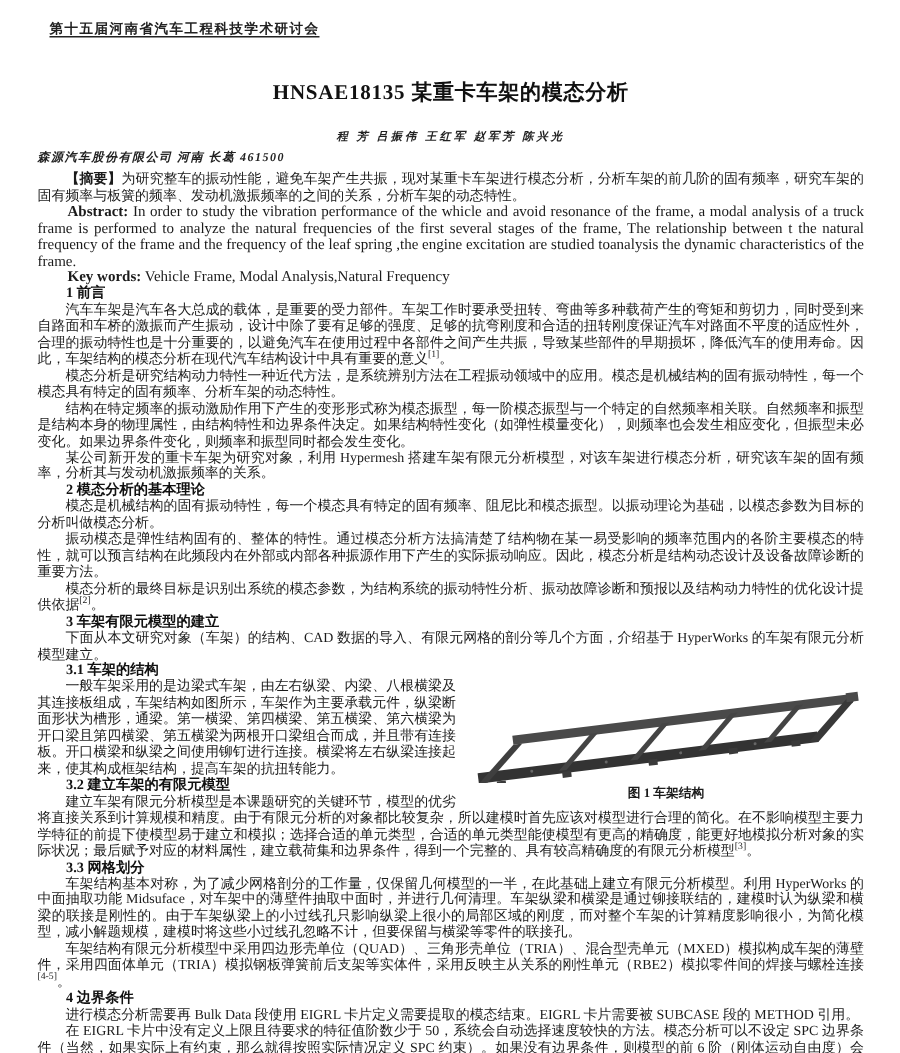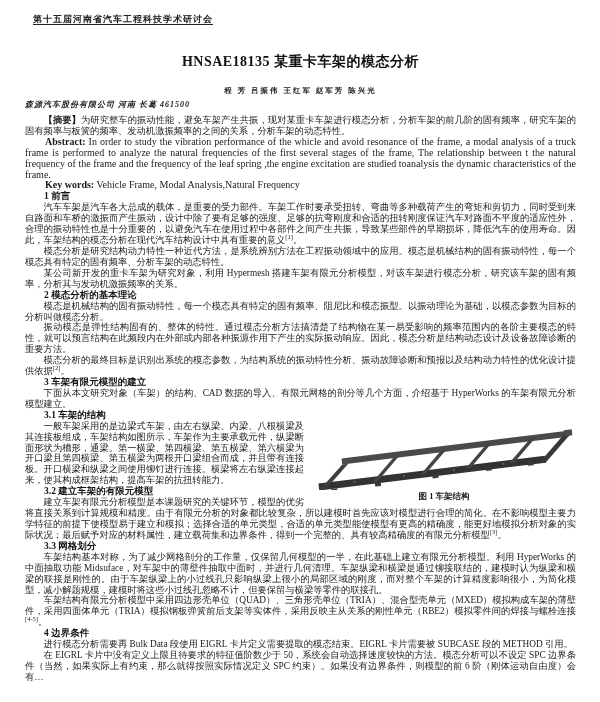--- a/index.html
+++ b/index.html
@@ -13,21 +13,21 @@
   .conf-header{
     font-size:9px;font-weight:bold;letter-spacing:1px;
     text-decoration:underline;text-underline-offset:2px;
     margin:0 0 0 8px;color:#222;
   }
   .title{
     text-align:center;font-size:14px;font-weight:bold;
     margin:27px 0 0 0;color:#111;letter-spacing:0.5px;
   }
   .authors{
-    text-align:center;font-size:7.5px;font-weight:bold;
+    text-align:center;font-size:7.5px;font-style:italic;font-weight:bold;
     margin:15px 0 0 0;letter-spacing:2px;color:#222;
   }
   .affiliation{
     font-size:8px;font-style:italic;font-weight:bold;
     margin:3px 0 0 0;letter-spacing:1px;color:#222;
   }
   .abs{margin-top:5px;}
   .para{
     font-size:9.3px;line-height:10.9px;text-align:justify;
     text-indent:2em;margin:0;color:#1b1b1b;
@@ -70,20 +70,21 @@
   <div class="abs">
     <p class="para"><span class="lbl">【摘要】</span><span>为研究整车的振动性能，避免车架产生共振，现对某重卡车架进行模态分析，分析车架的前几阶的固有频率，研究车架的固有频率与板簧的频率、发动机激振频率的之间的关系，分析车架的动态特性。</span></p>
     <p class="para-en"><span class="lbl">Abstract:</span><span> In order to study the vibration performance of the whicle and avoid resonance of the frame, a modal analysis of a truck frame is performed  to analyze the natural frequencies of the first several stages of the frame, The relationship between t the natural frequency of the frame and the frequency of the leaf spring ,the engine excitation are studied toanalysis the dynamic characteristics of the frame.</span></p>
     <p class="para-en"><span class="lbl">Key words:</span><span> Vehicle Frame, Modal Analysis,Natural Frequency</span></p>
   </div>
 
   <div id="doc-body" class="clearfix">
       <h3 class="sec">1 前言</h3>
       <p class="para">汽车车架是汽车各大总成的载体，是重要的受力部件。车架工作时要承受扭转、弯曲等多种载荷产生的弯矩和剪切力，同时受到来自路面和车桥的激振而产生振动，设计中除了要有足够的强度、足够的抗弯刚度和合适的扭转刚度保证汽车对路面不平度的适应性外，合理的振动特性也是十分重要的，以避免汽车在使用过程中各部件之间产生共振，导致某些部件的早期损坏，降低汽车的使用寿命。因此，车架结构的模态分析在现代汽车结构设计中具有重要的意义<sup>[1]</sup>。</p>
       <p class="para">模态分析是研究结构动力特性一种近代方法，是系统辨别方法在工程振动领域中的应用。模态是机械结构的固有振动特性，每一个模态具有特定的固有频率、分析车架的动态特性。</p>
+      <p class="para">结构在特定频率的振动激励作用下产生的变形形式称为模态振型，每一阶模态振型与一个特定的自然频率相关联。自然频率和振型是结构本身的物理属性，由结构特性和边界条件决定。如果结构特性变化（如弹性模量变化），则频率也会发生相应变化，但振型未必变化。如果边界条件变化，则频率和振型同时都会发生变化。</p>
       <p class="para">某公司新开发的重卡车架为研究对象，利用 Hypermesh 搭建车架有限元分析模型，对该车架进行模态分析，研究该车架的固有频率，分析其与发动机激振频率的关系。</p>
       <h3 class="sec">2 模态分析的基本理论</h3>
       <p class="para">模态是机械结构的固有振动特性，每一个模态具有特定的固有频率、阻尼比和模态振型。以振动理论为基础，以模态参数为目标的分析叫做模态分析。</p>
       <p class="para">振动模态是弹性结构固有的、整体的特性。通过模态分析方法搞清楚了结构物在某一易受影响的频率范围内的各阶主要模态的特性，就可以预言结构在此频段内在外部或内部各种振源作用下产生的实际振动响应。因此，模态分析是结构动态设计及设备故障诊断的重要方法。</p>
       <p class="para">模态分析的最终目标是识别出系统的模态参数，为结构系统的振动特性分析、振动故障诊断和预报以及结构动力特性的优化设计提供依据<sup>[2]</sup>。</p>
       <h3 class="sec">3 车架有限元模型的建立</h3>
       <p class="para">下面从本文研究对象（车架）的结构、CAD 数据的导入、有限元网格的剖分等几个方面，介绍基于 HyperWorks 的车架有限元分析模型建立。</p>
       <h3 class="sec">3.1 车架的结构</h3>
   <div class="figure">
     <svg viewBox="0 0 264 68" aria-hidden="true">

